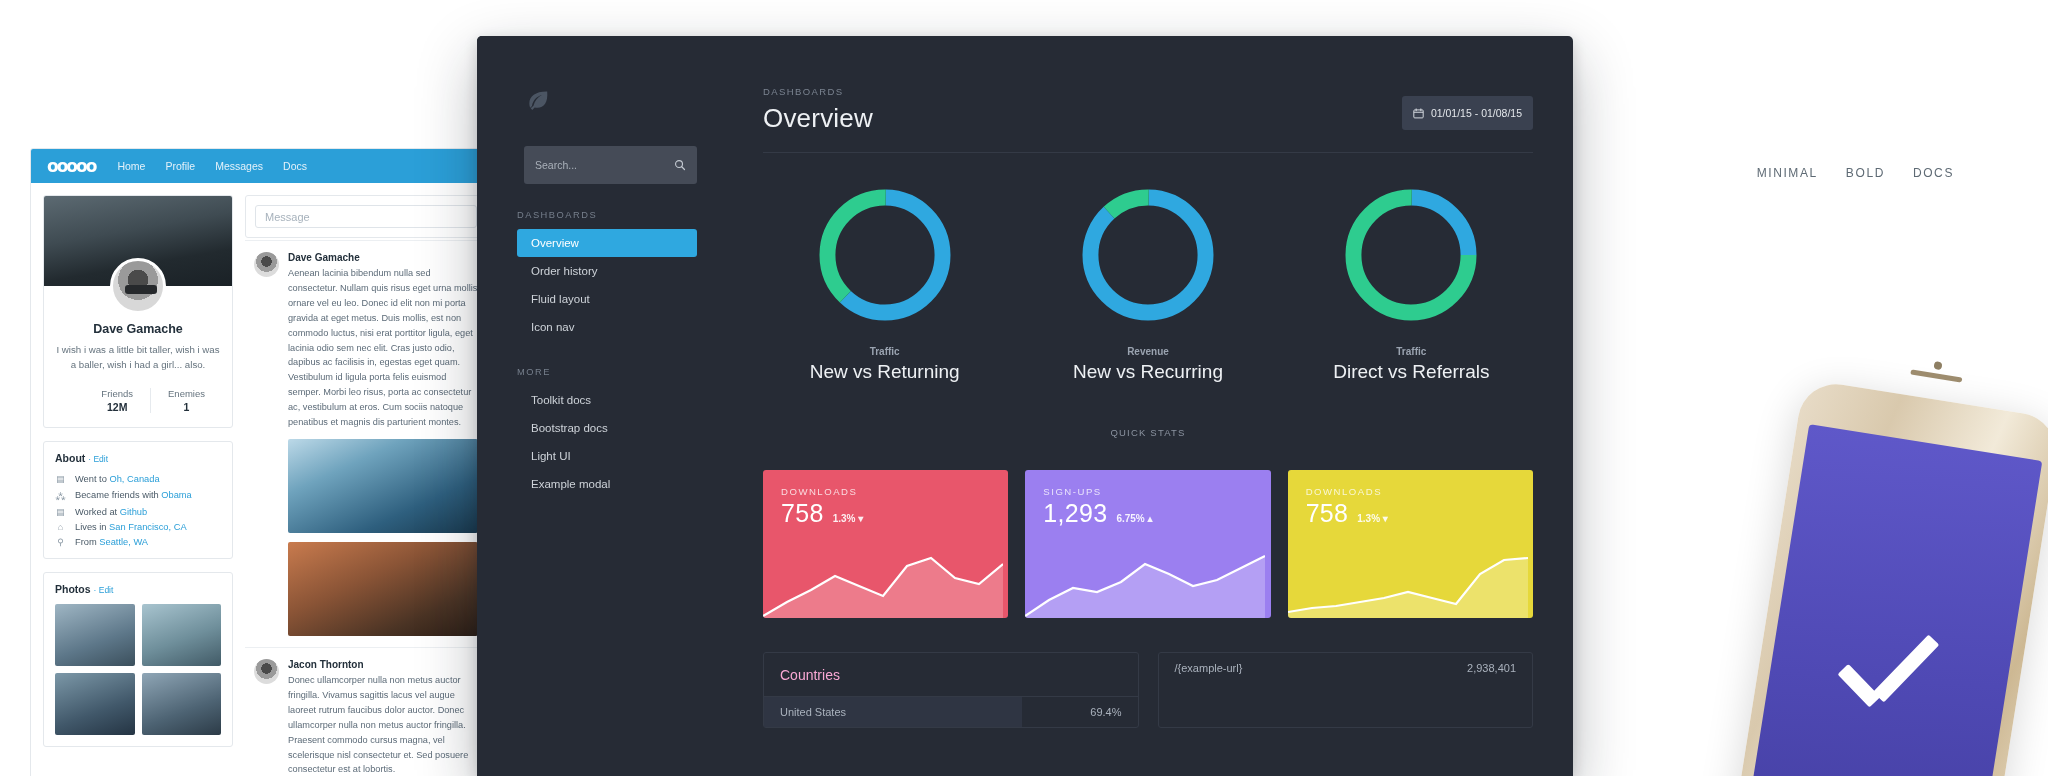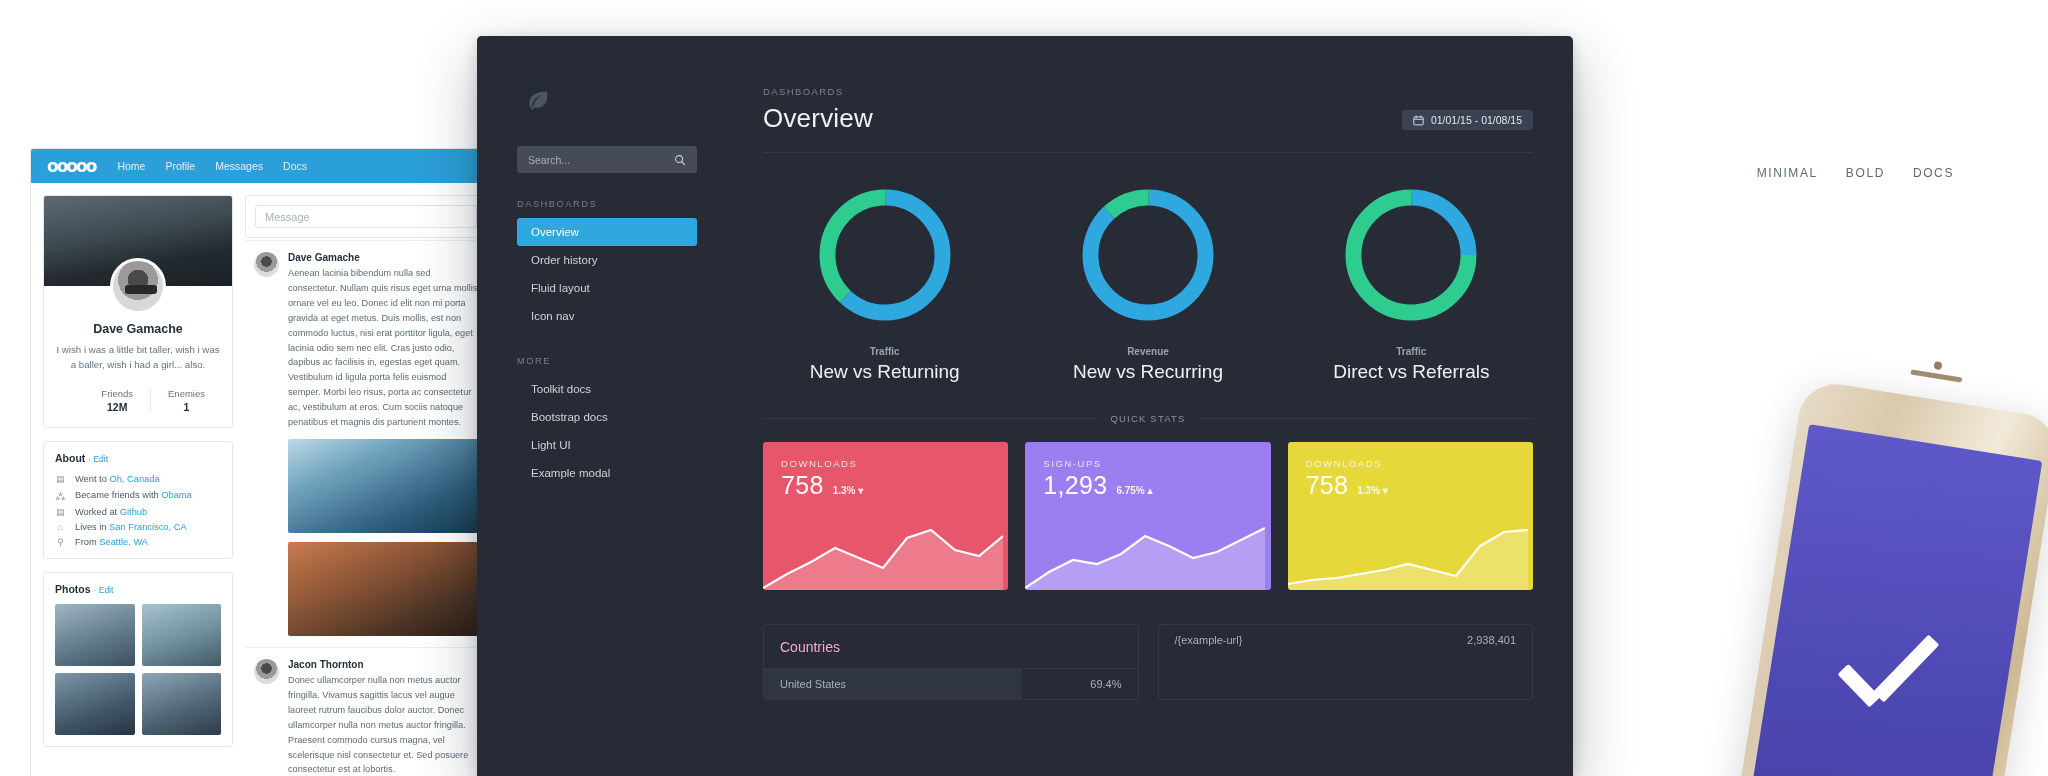--- a/index.html
+++ b/index.html
@@ -99,51 +99,52 @@
     border-radius: 5px 5px 0 0;
     box-shadow: 0 22px 60px rgba(20,25,35,.30), 0 4px 14px rgba(20,25,35,.18);
     overflow:hidden;
     display:flex;
   }
   .side { width: 246px; flex:0 0 246px; background:#262b35; padding: 26px 0 0 0; }
   .side-logo { padding: 26px 0 0 48px; height: 62px; }
   .leaf { width:26px;height:26px; }
   .search-wrap { margin: 22px 26px 0 40px; }
   .search-box {
-    height: 27px; background:#454b57; border-radius:3px;
+    height: 38px; background:#454b57; border-radius:3px;
     display:flex; align-items:center; justify-content:space-between;
     padding: 0 11px;
+    margin-left: 7px;
   }
   .search-ph { font-size:10.5px; color:#aab1ba; }
   .nav-head { font-size:9.3px; letter-spacing:1.5px; color:#767f8c; padding: 26px 0 9px 40px; }
   .nav-item {
     display:block; font-size:11.5px; color:#ced3d9;
     padding: 8px 0 8px 40px; margin: 0 26px 0 40px;
     border-radius:3px;
   }
   .nav-item.active { background:#2fa8e0; color:#fff; margin-left: 40px; padding-left: 14px; margin-right:26px; }
   .nav-item.norm { padding-left: 14px; margin-left:40px; margin-right:26px; }
 
   .main { flex:1; padding: 0 0 0 0; position:relative; }
   .main-head { display:flex; align-items:flex-end; justify-content:space-between; padding: 50px 40px 0 40px; }
   .crumb { font-size:9.5px; letter-spacing:1.4px; color:#7b8491; margin-bottom:6px; }
   .ptitle { font-size:26px; color:#eef1f4; font-weight:300; letter-spacing:.2px; }
   .daterange {
-    background:#3a4150; border-radius:3px; height:20px;
+    background:#3a4150; border-radius:3px; height:34px;
     display:flex; align-items:center; gap:7px; padding: 0 11px;
     font-size:10.5px; color:#e3e7eb; margin-bottom: 4px;
   }
   .hr { height:1px; background:#343a46; margin: 18px 40px 0 40px; }
 
   .donuts { display:flex; justify-content:space-around; padding: 26px 30px 0 30px; }
   .donut-cell { text-align:center; width: 33%; }
   .donut-sub { font-size:10px; font-weight:bold; color:#9aa3b0; margin-top: 11px; }
   .donut-lab { font-size:19px; color:#eef1f4; font-weight:300; margin-top: 4px; }
 
-  .qs-divider { display:flex; align-items:center; gap:14px; margin: 30px 40px 0 40px; }
+  .qs-divider { display:flex; align-items:center; gap:14px; margin: 30px 40px 0 40px; flex-direction: column; }
   .qs-line { flex:1; height:1px; background:#343a46; }
   .qs-text { font-size:9.5px; letter-spacing:1.2px; color:#8b93a0; }
 
   .cards { display:flex; gap:17px; padding: 18px 40px 0 40px; }
   .card { flex:1; height: 148px; border-radius:3px; position:relative; overflow:hidden; }
   .card-lab { font-size:9.6px; letter-spacing:1.5px; color:rgba(255,255,255,.78); padding: 16px 0 0 18px; }
   .card-row { display:flex; align-items:baseline; gap:9px; padding: 2px 0 0 18px; }
   .card-val { font-size:25px; color:#fff; font-weight:300; letter-spacing:.3px; }
   .card-delta { font-size:10px; color:rgba(255,255,255,.9); font-weight:bold; }
   .spark { position:absolute; left:0; right:0; bottom:0; height: 72px; }

